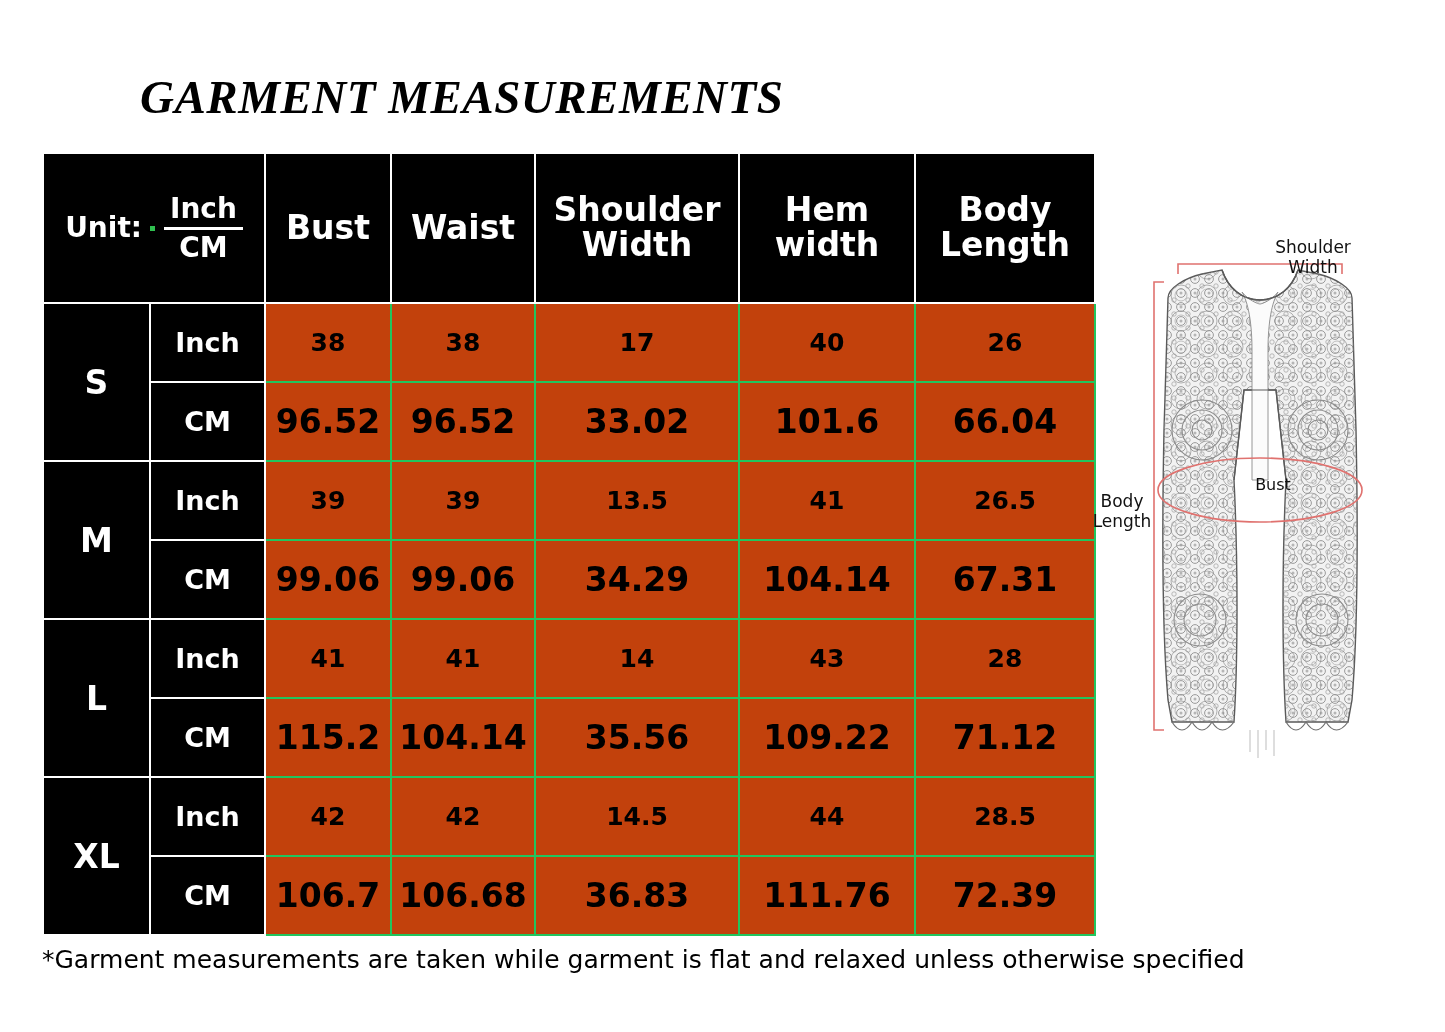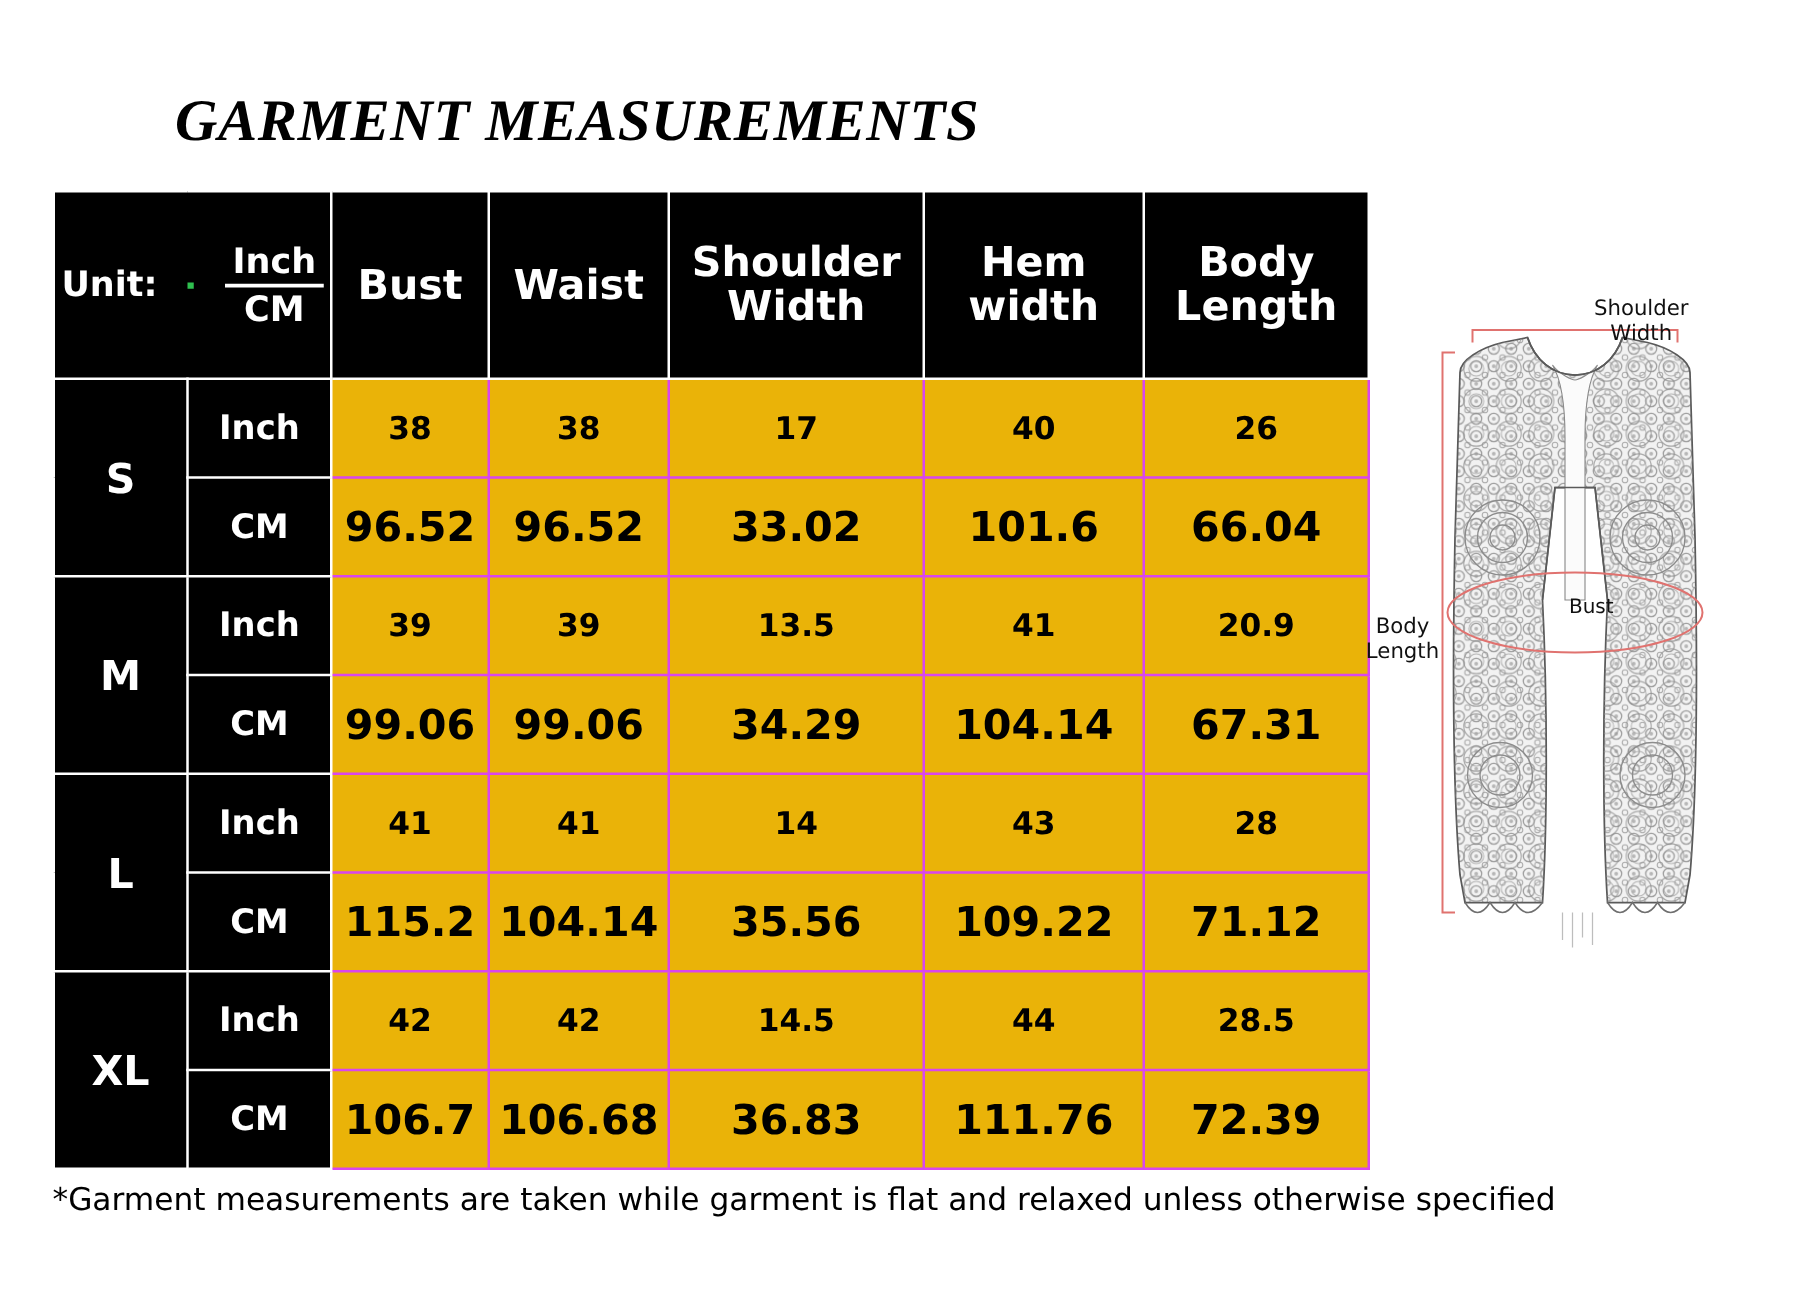--- a/index.html
+++ b/index.html
@@ -39,47 +39,47 @@
   .table-wrap {
     position: absolute;
     left: 42px;
     top: 152px;
   }
   table.sizes {
     border-collapse: collapse;
     table-layout: fixed;
   }
   table.sizes td {
-    border: 2px solid #d946ef;
+    border: 2px solid #22c55e;
     text-align: center;
     vertical-align: middle;
     font-family: "DejaVu Sans", sans-serif;
     font-weight: 700;
     color: #000000;
-    background: #eab308;
+    background: #c2410c;
   }
 
   
   .hdr {
     background: #000000 !important;
     color: #ffffff !important;
     font-size: 33px;
     line-height: 1.06;
     height: 146px;
     border: 2px solid #ffffff !important;
   }
   .hdr-unit {
     width: 218px;
     font-size: 28px;
   }
   .unit-box {
     display: flex;
     align-items: center;
     justify-content: center;
-    gap: 24px;
+    gap: 8px;
   }
   .unit-label {
     font-size: 28px;
     font-weight: 700;
   }
   .unit-frac {
     display: inline-block;
     text-align: center;
     line-height: 1.12;
   }
@@ -239,21 +239,21 @@
           <td class="val">66.04</td>
         </tr>
 
         <tr>
           <td class="size-cell" rowspan="2">M</td>
           <td class="unitcell">Inch</td>
           <td class="val val-in">39</td>
           <td class="val val-in">39</td>
           <td class="val val-in">13.5</td>
           <td class="val val-in">41</td>
-          <td class="val val-in">20.9</td>
+          <td class="val val-in">26.5</td>
         </tr>
         <tr>
           <td class="unitcell">CM</td>
           <td class="val">99.06</td>
           <td class="val">99.06</td>
           <td class="val">34.29</td>
           <td class="val">104.14</td>
           <td class="val">67.31</td>
         </tr>
 

